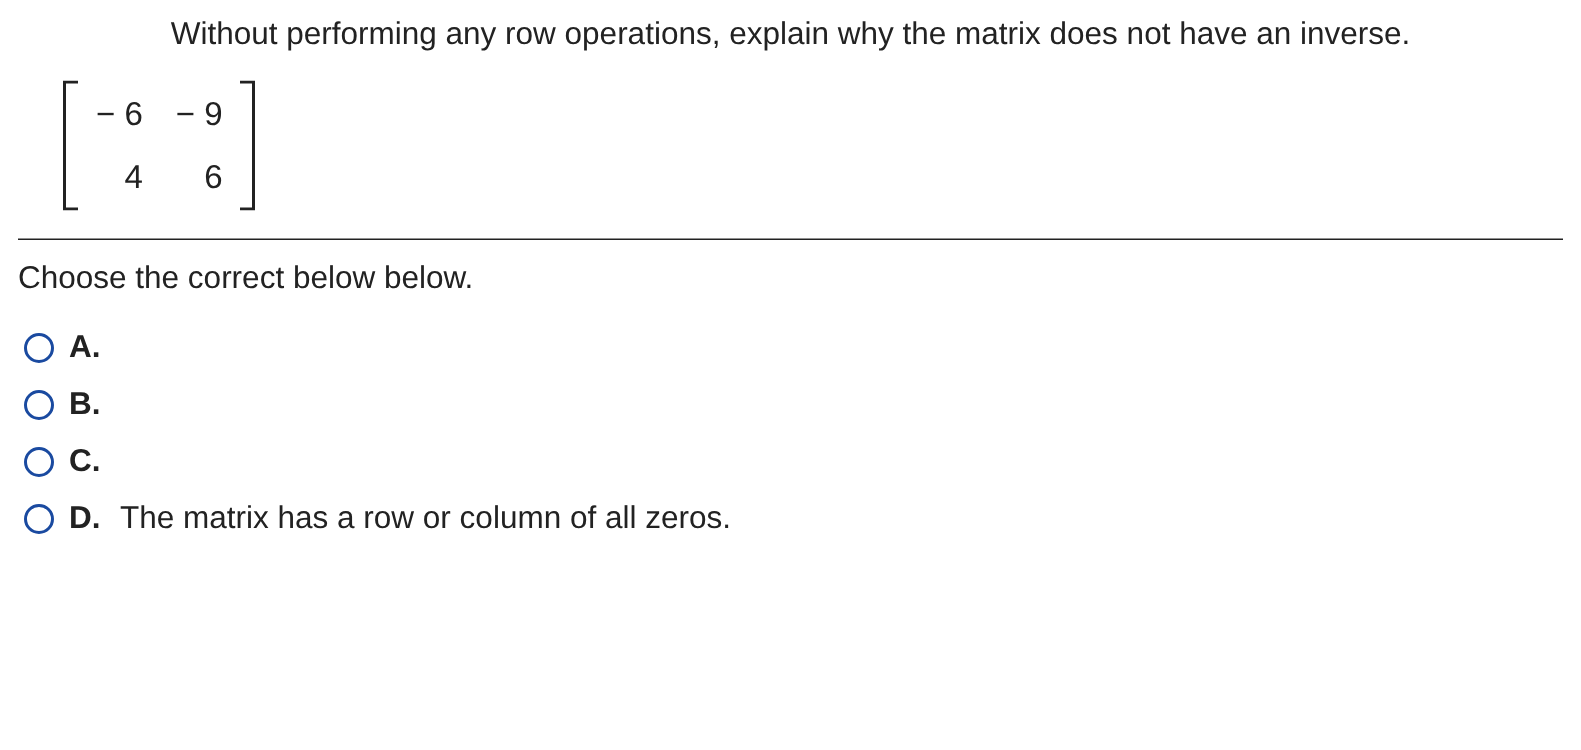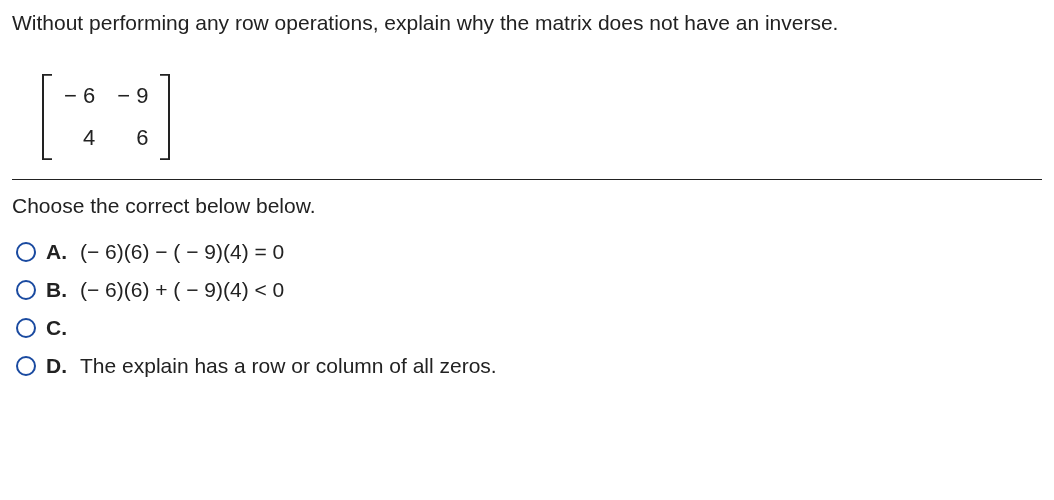--- a/index.html
+++ b/index.html
@@ -5,21 +5,21 @@
   * { box-sizing: border-box; }
   body {
     margin: 0;
     padding: 8px 12px;
     font-family: Arial, Helvetica, sans-serif;
     font-size: 21px;
     color: #222;
     width: 1054px;
     background: #fff;
   }
-  .question-text { line-height: 1.4; margin-bottom: 32px; }
+  .question-text { line-height: 1.4; margin-bottom: 12px; text-align: center; }
   .matrix-wrap {
     display: flex;
     align-items: stretch;
     padding: 4px 0 18px 28px;
   }
   .bracket-cell { position: relative; width: 14px; }
   .bracket-cell svg { position: absolute; top: 0; left: 0; width: 14px; height: 100%; }
   .matrix-grid {
     display: grid;
     grid-template-columns: auto auto;
@@ -73,33 +73,31 @@
 
 <div class="divider"></div>
 
 <div class="prompt">Choose the correct below below.</div>
 
 <div class="options">
 
   <div class="option-row">
     <div class="radio"></div>
     <span class="option-letter">A.</span>
-    <span class="option-text">(− 6)(6) − ( − 9)(4) = 0</span>
   </div>
 
   <div class="option-row">
     <div class="radio"></div>
     <span class="option-letter">B.</span>
-    <span class="option-text">(− 6)(6) + ( − 9)(4)  &lt;  0</span>
   </div>
 
   <div class="option-row">
     <div class="radio"></div>
     <span class="option-letter">C.</span>
   </div>
 
   <div class="option-row">
     <div class="radio"></div>
     <span class="option-letter">D.</span>
-    <span class="option-text">The explain has a row or column of all zeros.</span>
+    <span class="option-text">The matrix has a row or column of all zeros.</span>
   </div>
 
 </div>
 
 </body></html>

